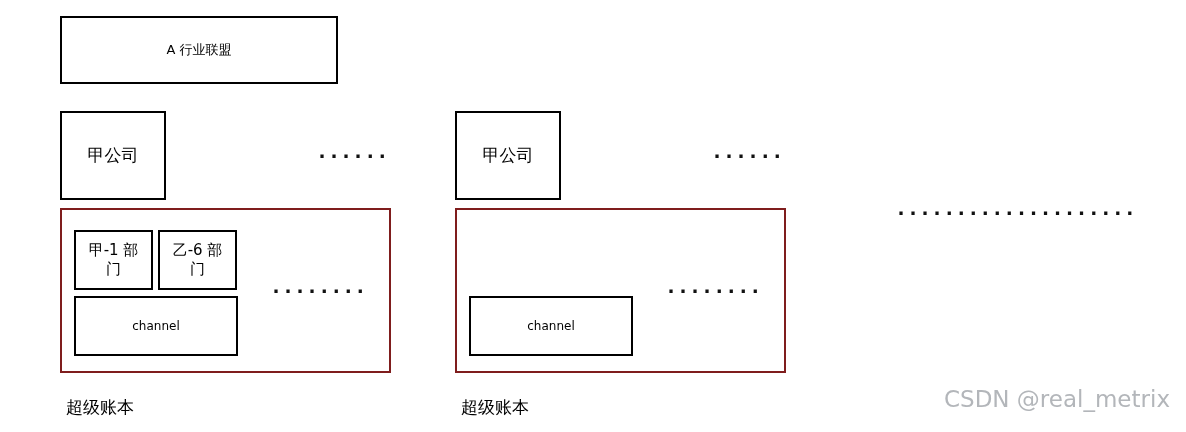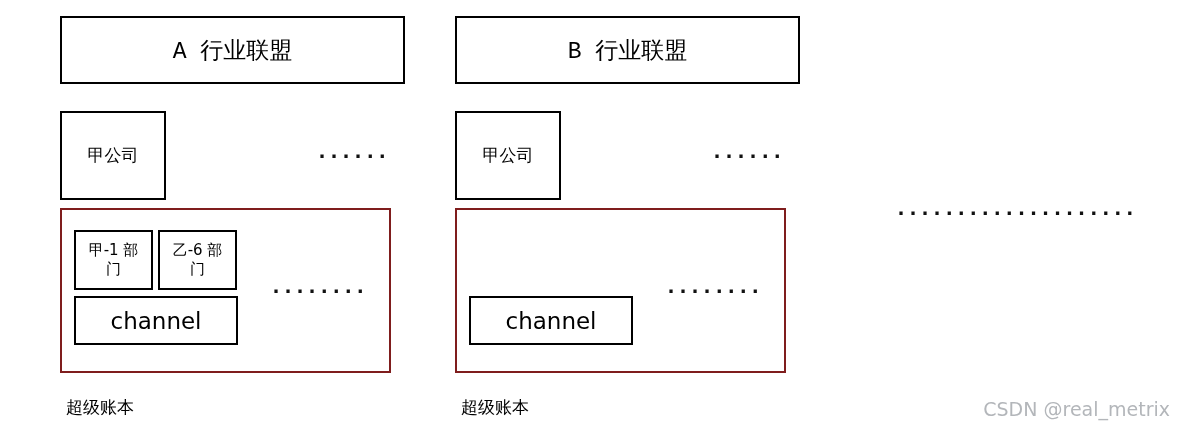--- a/index.html
+++ b/index.html
@@ -30,23 +30,22 @@
     border: 2px solid #000000;
     background: #ffffff;
     box-sizing: border-box;
     display: flex;
     align-items: center;
     justify-content: center;
     text-align: center;
   }
   .title-box {
     left: 60px; top: 16px;
-    width: 345px; height: 68px;
-    font-size: 23px;
-    font-family: Liberation Mono, monospace;
+    width: 278px; height: 68px;
+    font-size: 13px;
   }
   .company-box {
     top: 111px;
     width: 106px; height: 89px;
     font-size: 17px;
   }
   .company-1 { left: 60px; }
   .company-2 { left: 179px; }
 
   .ledger-box {
@@ -70,27 +69,27 @@
     font-size: 15px;
     line-height: 19px;
     padding: 0 7px;
     word-break: break-all;
   }
   .dept-1 { left: 12px; }
   .dept-2 { left: 96px; }
   .channel-box {
     position: absolute;
     left: 12px; top: 86px;
-    width: 164px; height: 49px;
+    width: 164px; height: 60px;
     border: 2px solid #000000;
     box-sizing: border-box;
     display: flex;
     align-items: center;
     justify-content: center;
-    font-size: 23px;
+    font-size: 12px;
   }
   .dots {
     position: absolute;
     font-family: "DejaVu Sans Mono", "Liberation Mono", monospace;
     font-size: 20px;
     font-weight: bold;
     line-height: 20px;
     color: #111111;
     white-space: nowrap;
   }
@@ -98,22 +97,22 @@
   .dept-dots { left: 208px; top: 66px; }
   .long-dots { left: 895px; top: 198px; }
 
   .ledger-label {
     position: absolute;
     left: 66px; top: 396px;
     font-size: 17px;
   }
   .watermark {
     position: absolute;
-    right: 16px; top: 398px;
-    font-size: 19px;
+    right: 16px; top: 386px;
+    font-size: 23px;
     color: #b3b6ba;
   }
 </style>
 </head>
 <body>
 
 <div class="canvas">
 
   <div class="group group-a">
     <div class="box title-box">
@@ -134,23 +133,20 @@
       <div class="channel-box">
         <span>channel</span>
       </div>
       <div class="dots dept-dots">........</div>
     </div>
 
     <div class="ledger-label">超级账本</div>
   </div>
 
   <div class="group group-b">
-    <div class="box title-box">
-      <span>B 行业联盟</span>
-    </div>
     <div class="box company-box company-1">
       <span>甲公司</span>
     </div>
     <div class="dots company-dots">......</div>
 
     <div class="ledger-box">
       <div class="channel-box">
         <span>channel</span>
       </div>
       <div class="dots dept-dots">........</div>

